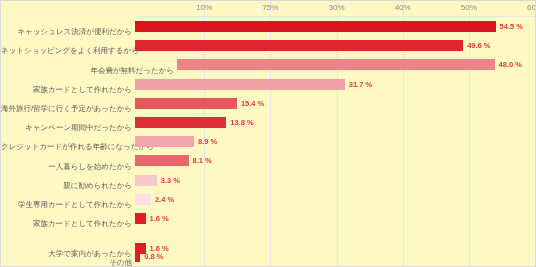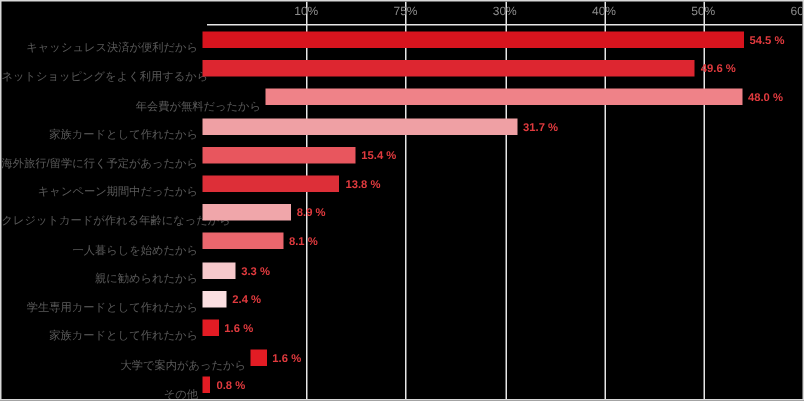--- a/index.html
+++ b/index.html
@@ -10,21 +10,21 @@
   body {
     font-family: "Liberation Sans", "DejaVu Sans", sans-serif;
     -webkit-font-smoothing: antialiased;
   }
 
   #chart-root {
     position: relative;
     width: 536px;
     height: 267px;
     box-sizing: border-box;
-    background: #000000;
+    background: #fef9c3;
     border: 1px solid #d9d9d9;
     overflow: hidden;
   }
 
   
   
   .plot-area {
     position: absolute;
     left: 137px;
     top: 0;
@@ -208,21 +208,21 @@
           <div class="bar-value" style="color: rgb(224, 58, 62);">2.4 %</div>
         </div>
       </div>
       <div class="row" style="top: 192px;">
         <div class="cat-label">家族カードとして作れたから</div>
         <div class="bar-wrap">
           <div class="bar" style="width: 10.5867px; background: rgb(227, 28, 36);"></div>
           <div class="bar-value" style="color: rgb(224, 58, 62);">1.6 %</div>
         </div>
       </div>
-      <div class="row" style="top: 212px; padding-left: 32px;">
+      <div class="row" style="top: 222px;">
         <div class="cat-label">大学で案内があったから</div>
         <div class="bar-wrap">
           <div class="bar" style="width: 10.5867px; background: rgb(227, 28, 36);"></div>
           <div class="bar-value" style="color: rgb(224, 58, 62);">1.6 %</div>
         </div>
       </div>
       <div class="row" style="top: 230.4px;">
         <div class="cat-label">その他</div>
         <div class="bar-wrap">
           <div class="bar" style="width: 5.29333px; background: rgb(227, 28, 36);"></div>

